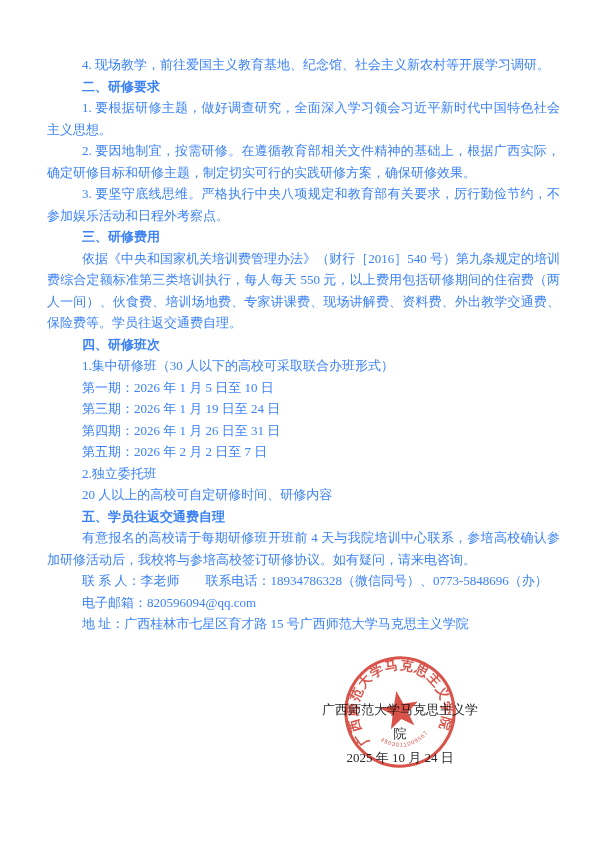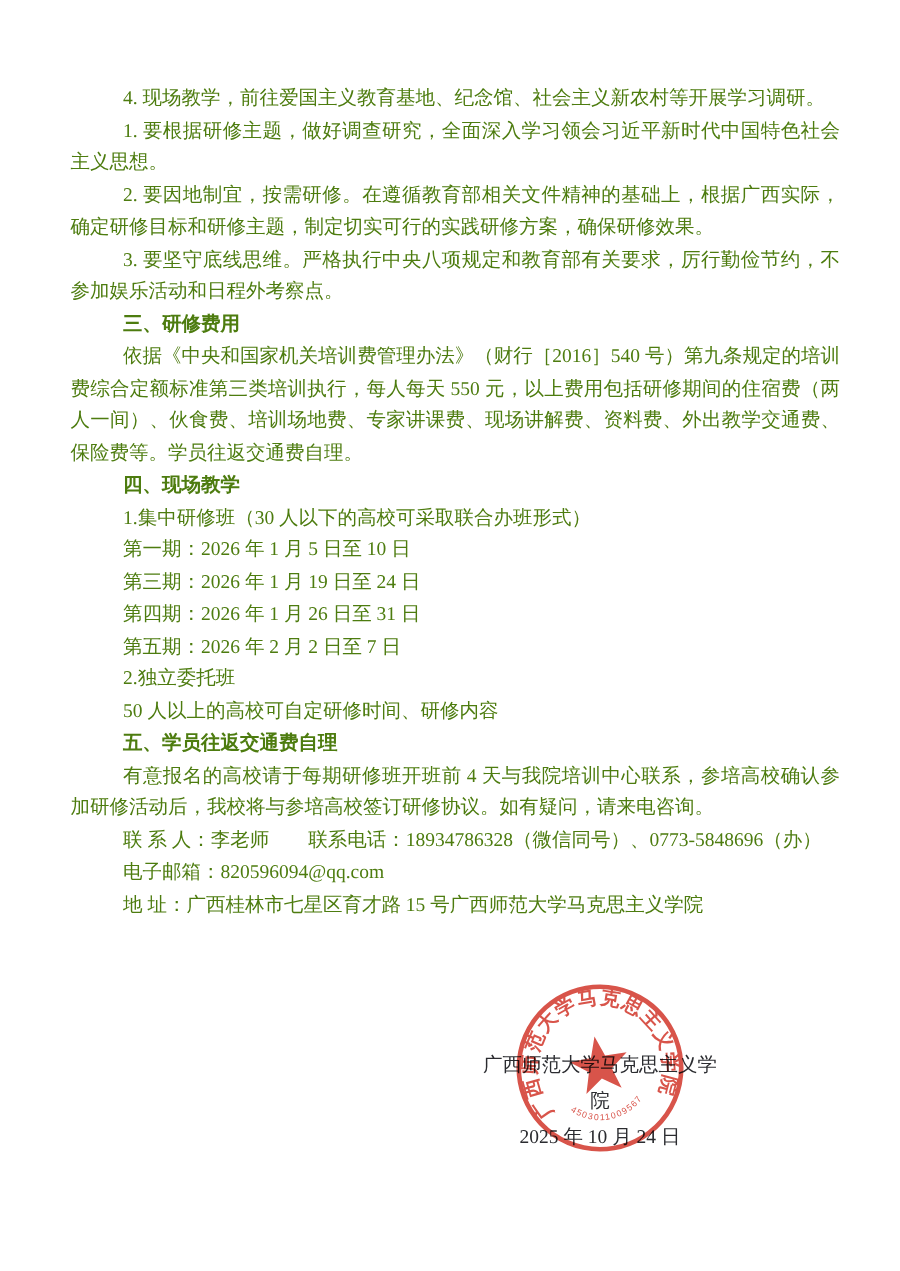--- a/index.html
+++ b/index.html
@@ -2,21 +2,21 @@
 <html><head>
 <meta charset="utf-8">
 <style>
   html,body { margin:0; padding:0; background:#ffffff; }
   .page {
     position:relative; width:600px; height:847px; background:#ffffff;
     overflow:hidden; font-family:"Liberation Serif","DejaVu Serif",serif;
   }
   .content {
     position:absolute; left:47px; top:54px; width:513px;
-    font-size:13px; line-height:21.5px; color:#4d7c0f;
+    font-size:13px; line-height:21.5px; color:#3b82f6;
     text-align:justify;
   }
   .content p { margin:0; text-indent:35px; }
   .content p.heading { font-weight:bold; }
   .signature {
     position:absolute; left:318px; top:698px; width:164px;
     text-align:center; font-size:13px; line-height:24px; color:#2b2c30;
     z-index:1;
   }
   .signature .sig-line { margin:0; }
@@ -31,35 +31,36 @@
   .seal .ring-number { font-family:"Liberation Sans","DejaVu Sans",sans-serif; font-size:6px; letter-spacing:1px; }
 </style>
 </head>
 <body>
 
 <div class="page">
 
   <div class="content">
     <p>4. 现场教学，前往爱国主义教育基地、纪念馆、社会主义新农村等开展学习调研。</p>
 
+    <p class="heading">二、研修要求</p>
     <p>1. 要根据研修主题，做好调查研究，全面深入学习领会习近平新时代中国特色社会主义思想。</p>
     <p>2. 要因地制宜，按需研修。在遵循教育部相关文件精神的基础上，根据广西实际，确定研修目标和研修主题，制定切实可行的实践研修方案，确保研修效果。</p>
     <p>3. 要坚守底线思维。严格执行中央八项规定和教育部有关要求，厉行勤俭节约，不参加娱乐活动和日程外考察点。</p>
 
     <p class="heading">三、研修费用</p>
     <p>依据《中央和国家机关培训费管理办法》（财行［2016］540 号）第九条规定的培训费综合定额标准第三类培训执行，每人每天 550 元，以上费用包括研修期间的住宿费（两人一间）、伙食费、培训场地费、专家讲课费、现场讲解费、资料费、外出教学交通费、保险费等。学员往返交通费自理。</p>
 
-    <p class="heading">四、现场教学</p>
+    <p class="heading">四、研修班次</p>
     <p>1.集中研修班（30 人以下的高校可采取联合办班形式）</p>
     <p>第一期：2026 年 1 月 5 日至 10 日</p>
     <p>第三期：2026 年 1 月 19 日至 24 日</p>
     <p>第四期：2026 年 1 月 26 日至 31 日</p>
     <p>第五期：2026 年 2 月 2 日至 7 日</p>
     <p>2.独立委托班</p>
-    <p>50 人以上的高校可自定研修时间、研修内容</p>
+    <p>20 人以上的高校可自定研修时间、研修内容</p>
 
     <p class="heading">五、学员往返交通费自理</p>
     <p>有意报名的高校请于每期研修班开班前 4 天与我院培训中心联系，参培高校确认参加研修活动后，我校将与参培高校签订研修协议。如有疑问，请来电咨询。</p>
     <p>联 系 人：李老师　　联系电话：18934786328（微信同号）、0773-5848696（办）</p>
     <p>电子邮箱：820596094@qq.com</p>
     <p>地 址：广西桂林市七星区育才路 15 号广西师范大学马克思主义学院</p>
   </div>
 
   <div class="signature">
     <p class="sig-line">广西师范大学马克思主义学院</p>

